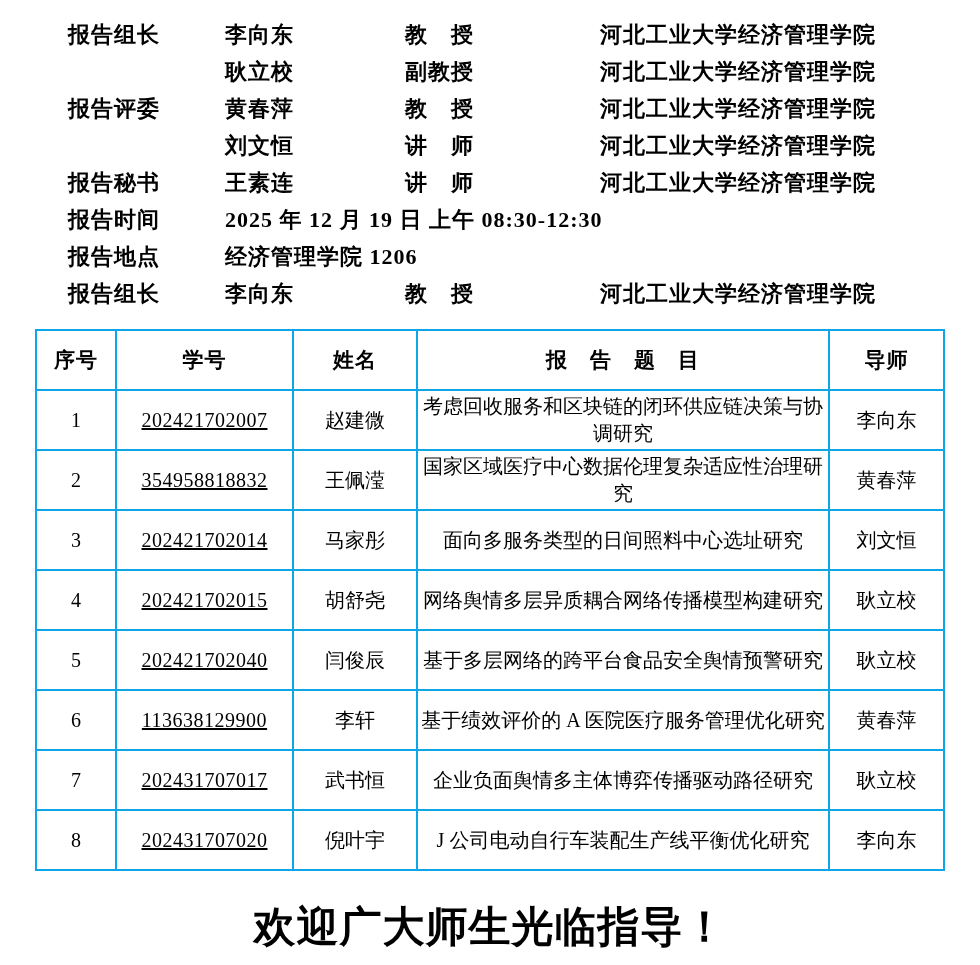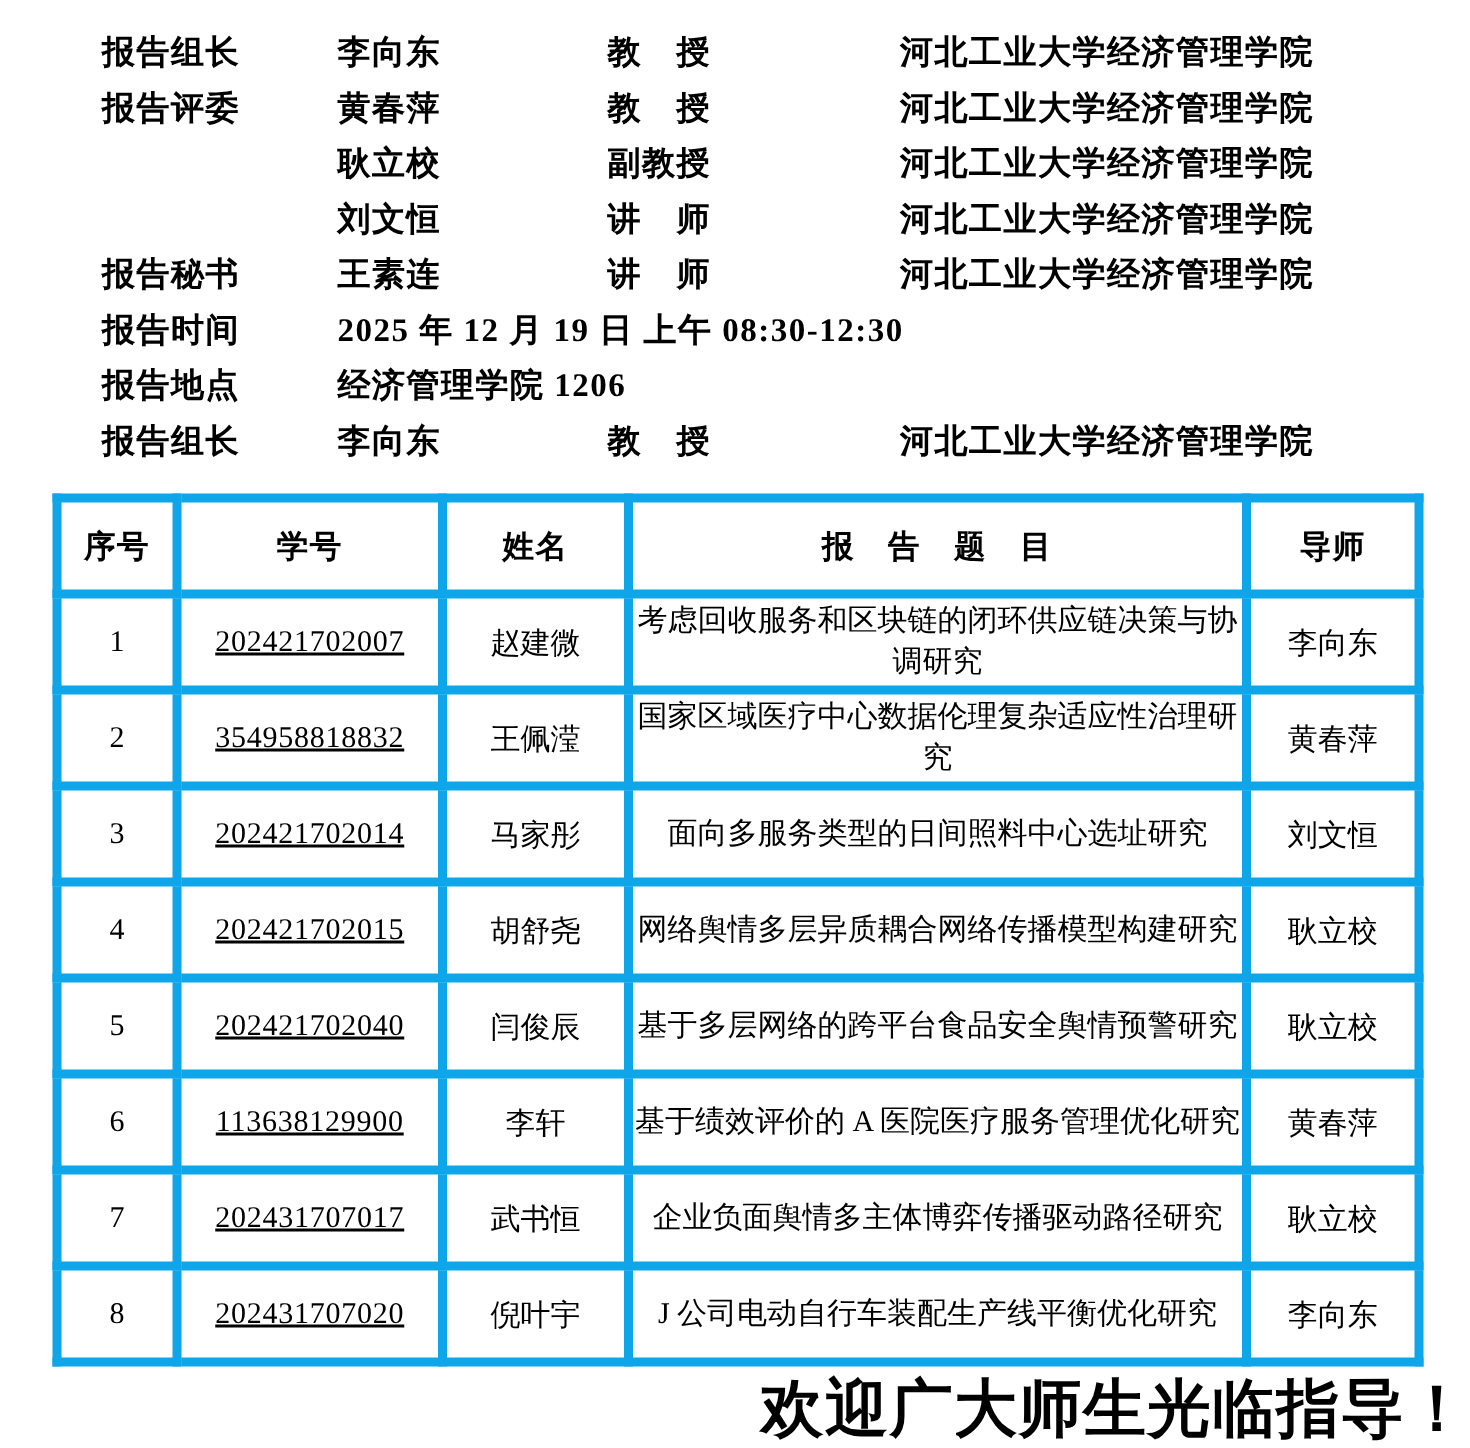--- a/index.html
+++ b/index.html
@@ -20,43 +20,43 @@
   .c1{width:180px;}
   .c2{width:195px;}
   .c3{width:300px;}
   
   table.schedule{
     border-collapse:collapse;table-layout:fixed;
     margin:17px 0 0 35px;width:908px;
     border:2px solid #000;
   }
   table.schedule th,table.schedule td{
-    border:6px solid #0ea5e9;text-align:center;vertical-align:middle;
+    border:2px solid #0ea5e9;text-align:center;vertical-align:middle;
     padding:0;overflow:hidden;
   }
   table.schedule th{height:58px;font-size:21px;font-weight:bold;letter-spacing:1px;}
   table.schedule td{height:58px;font-size:20px;font-weight:normal;}
   td.cell-index{font-weight:bold;font-size:18px;}
   td.cell-student-id{font-size:18px;letter-spacing:0.5px;text-decoration:underline;}
   td.cell-title{padding:2px 28px;line-height:27px;font-size:20px;}
   
   .footer{
-    text-align:right;
+    margin-top:28px;text-align:center;
     font-size:42px;font-weight:bold;letter-spacing:1px;
   }
 </style>
 </head>
 <body>
 
 <div class="page">
 
   <div class="info-section">
       <div class="info-row"><span class="info-col c0">报告组长</span><span class="info-col c1">李向东</span><span class="info-col c2">教　授</span><span class="info-col c3">河北工业大学经济管理学院</span></div>
+      <div class="info-row"><span class="info-col c0"></span><span class="info-col c1">耿立校</span><span class="info-col c2">副教授</span><span class="info-col c3">河北工业大学经济管理学院</span></div>
       <div class="info-row"><span class="info-col c0">报告评委</span><span class="info-col c1">黄春萍</span><span class="info-col c2">教　授</span><span class="info-col c3">河北工业大学经济管理学院</span></div>
-      <div class="info-row"><span class="info-col c0"></span><span class="info-col c1">耿立校</span><span class="info-col c2">副教授</span><span class="info-col c3">河北工业大学经济管理学院</span></div>
       <div class="info-row"><span class="info-col c0"></span><span class="info-col c1">刘文恒</span><span class="info-col c2">讲　师</span><span class="info-col c3">河北工业大学经济管理学院</span></div>
       <div class="info-row"><span class="info-col c0">报告秘书</span><span class="info-col c1">王素连</span><span class="info-col c2">讲　师</span><span class="info-col c3">河北工业大学经济管理学院</span></div>
       <div class="info-row"><span class="info-col c0">报告时间</span><span class="info-col c1">2025 年 12 月 19 日  上午 08:30-12:30</span><span class="info-col c2"></span><span class="info-col c3"></span></div>
       <div class="info-row"><span class="info-col c0">报告地点</span><span class="info-col c1">经济管理学院 1206</span><span class="info-col c2"></span><span class="info-col c3"></span></div>
       <div class="info-row"><span class="info-col c0">报告组长</span><span class="info-col c1">李向东</span><span class="info-col c2">教　授</span><span class="info-col c3">河北工业大学经济管理学院</span></div>
     </div>
 
   <table class="schedule">
     <colgroup>
       <col style="width:80px">

